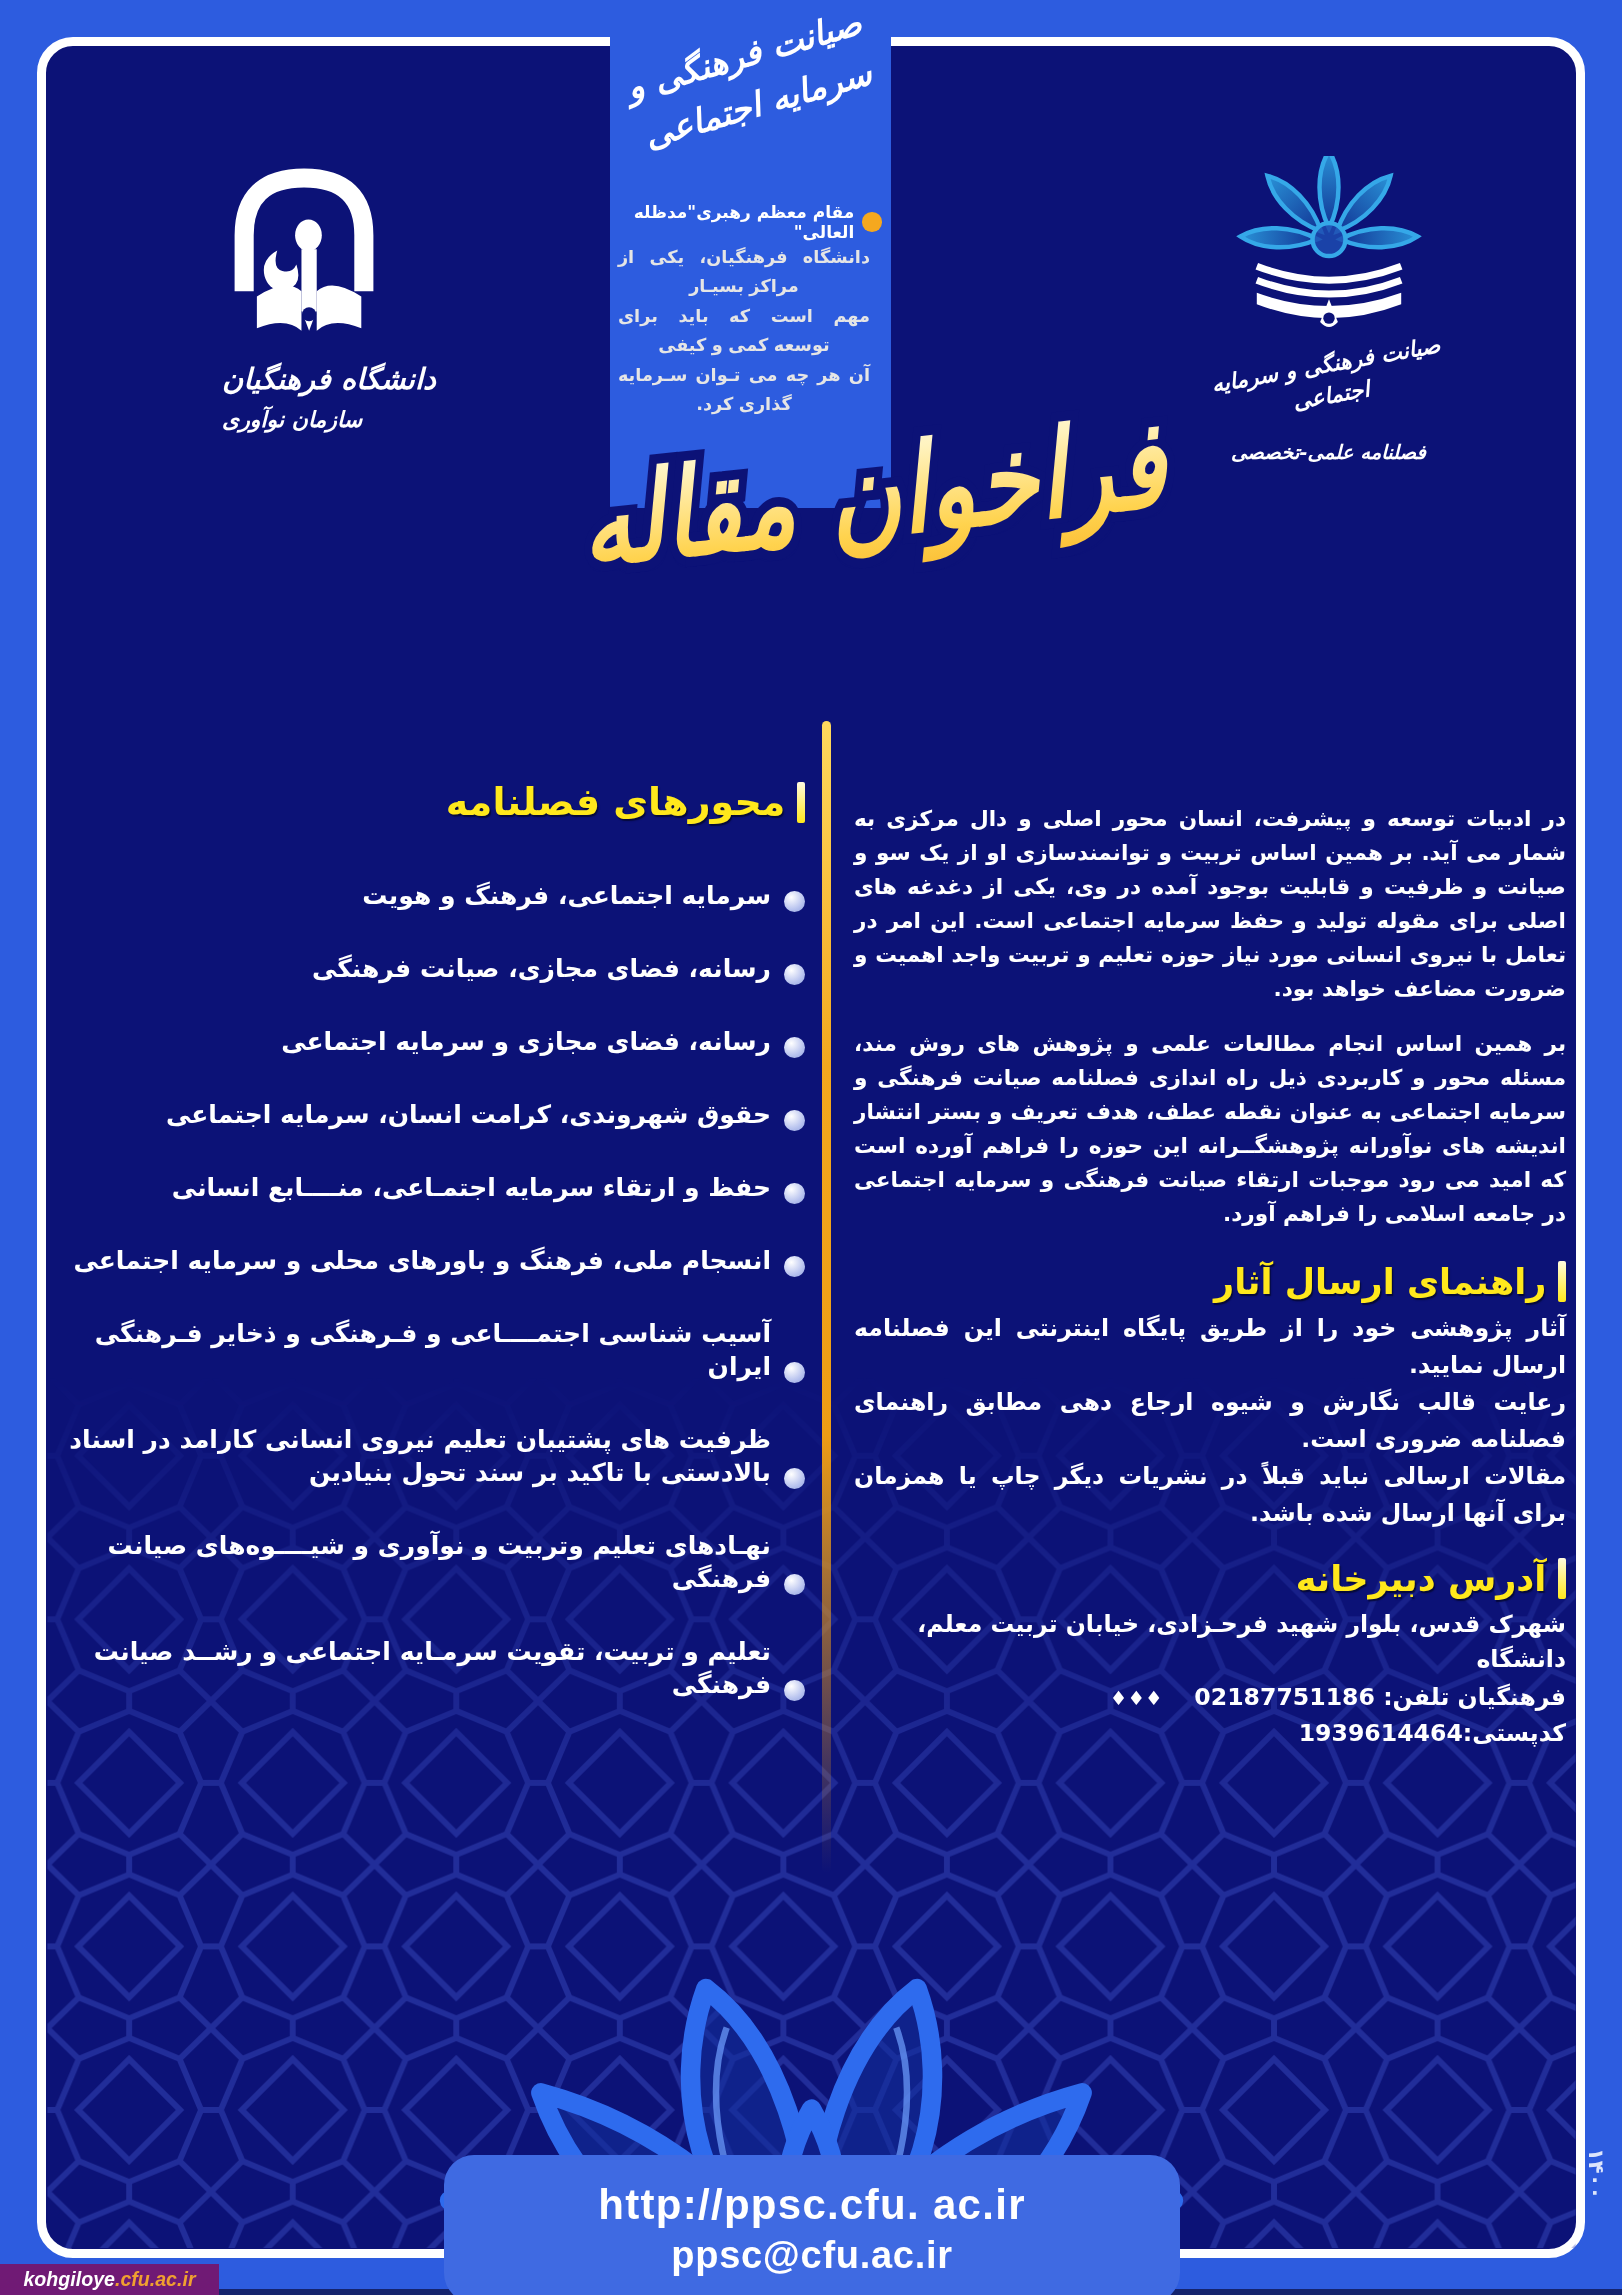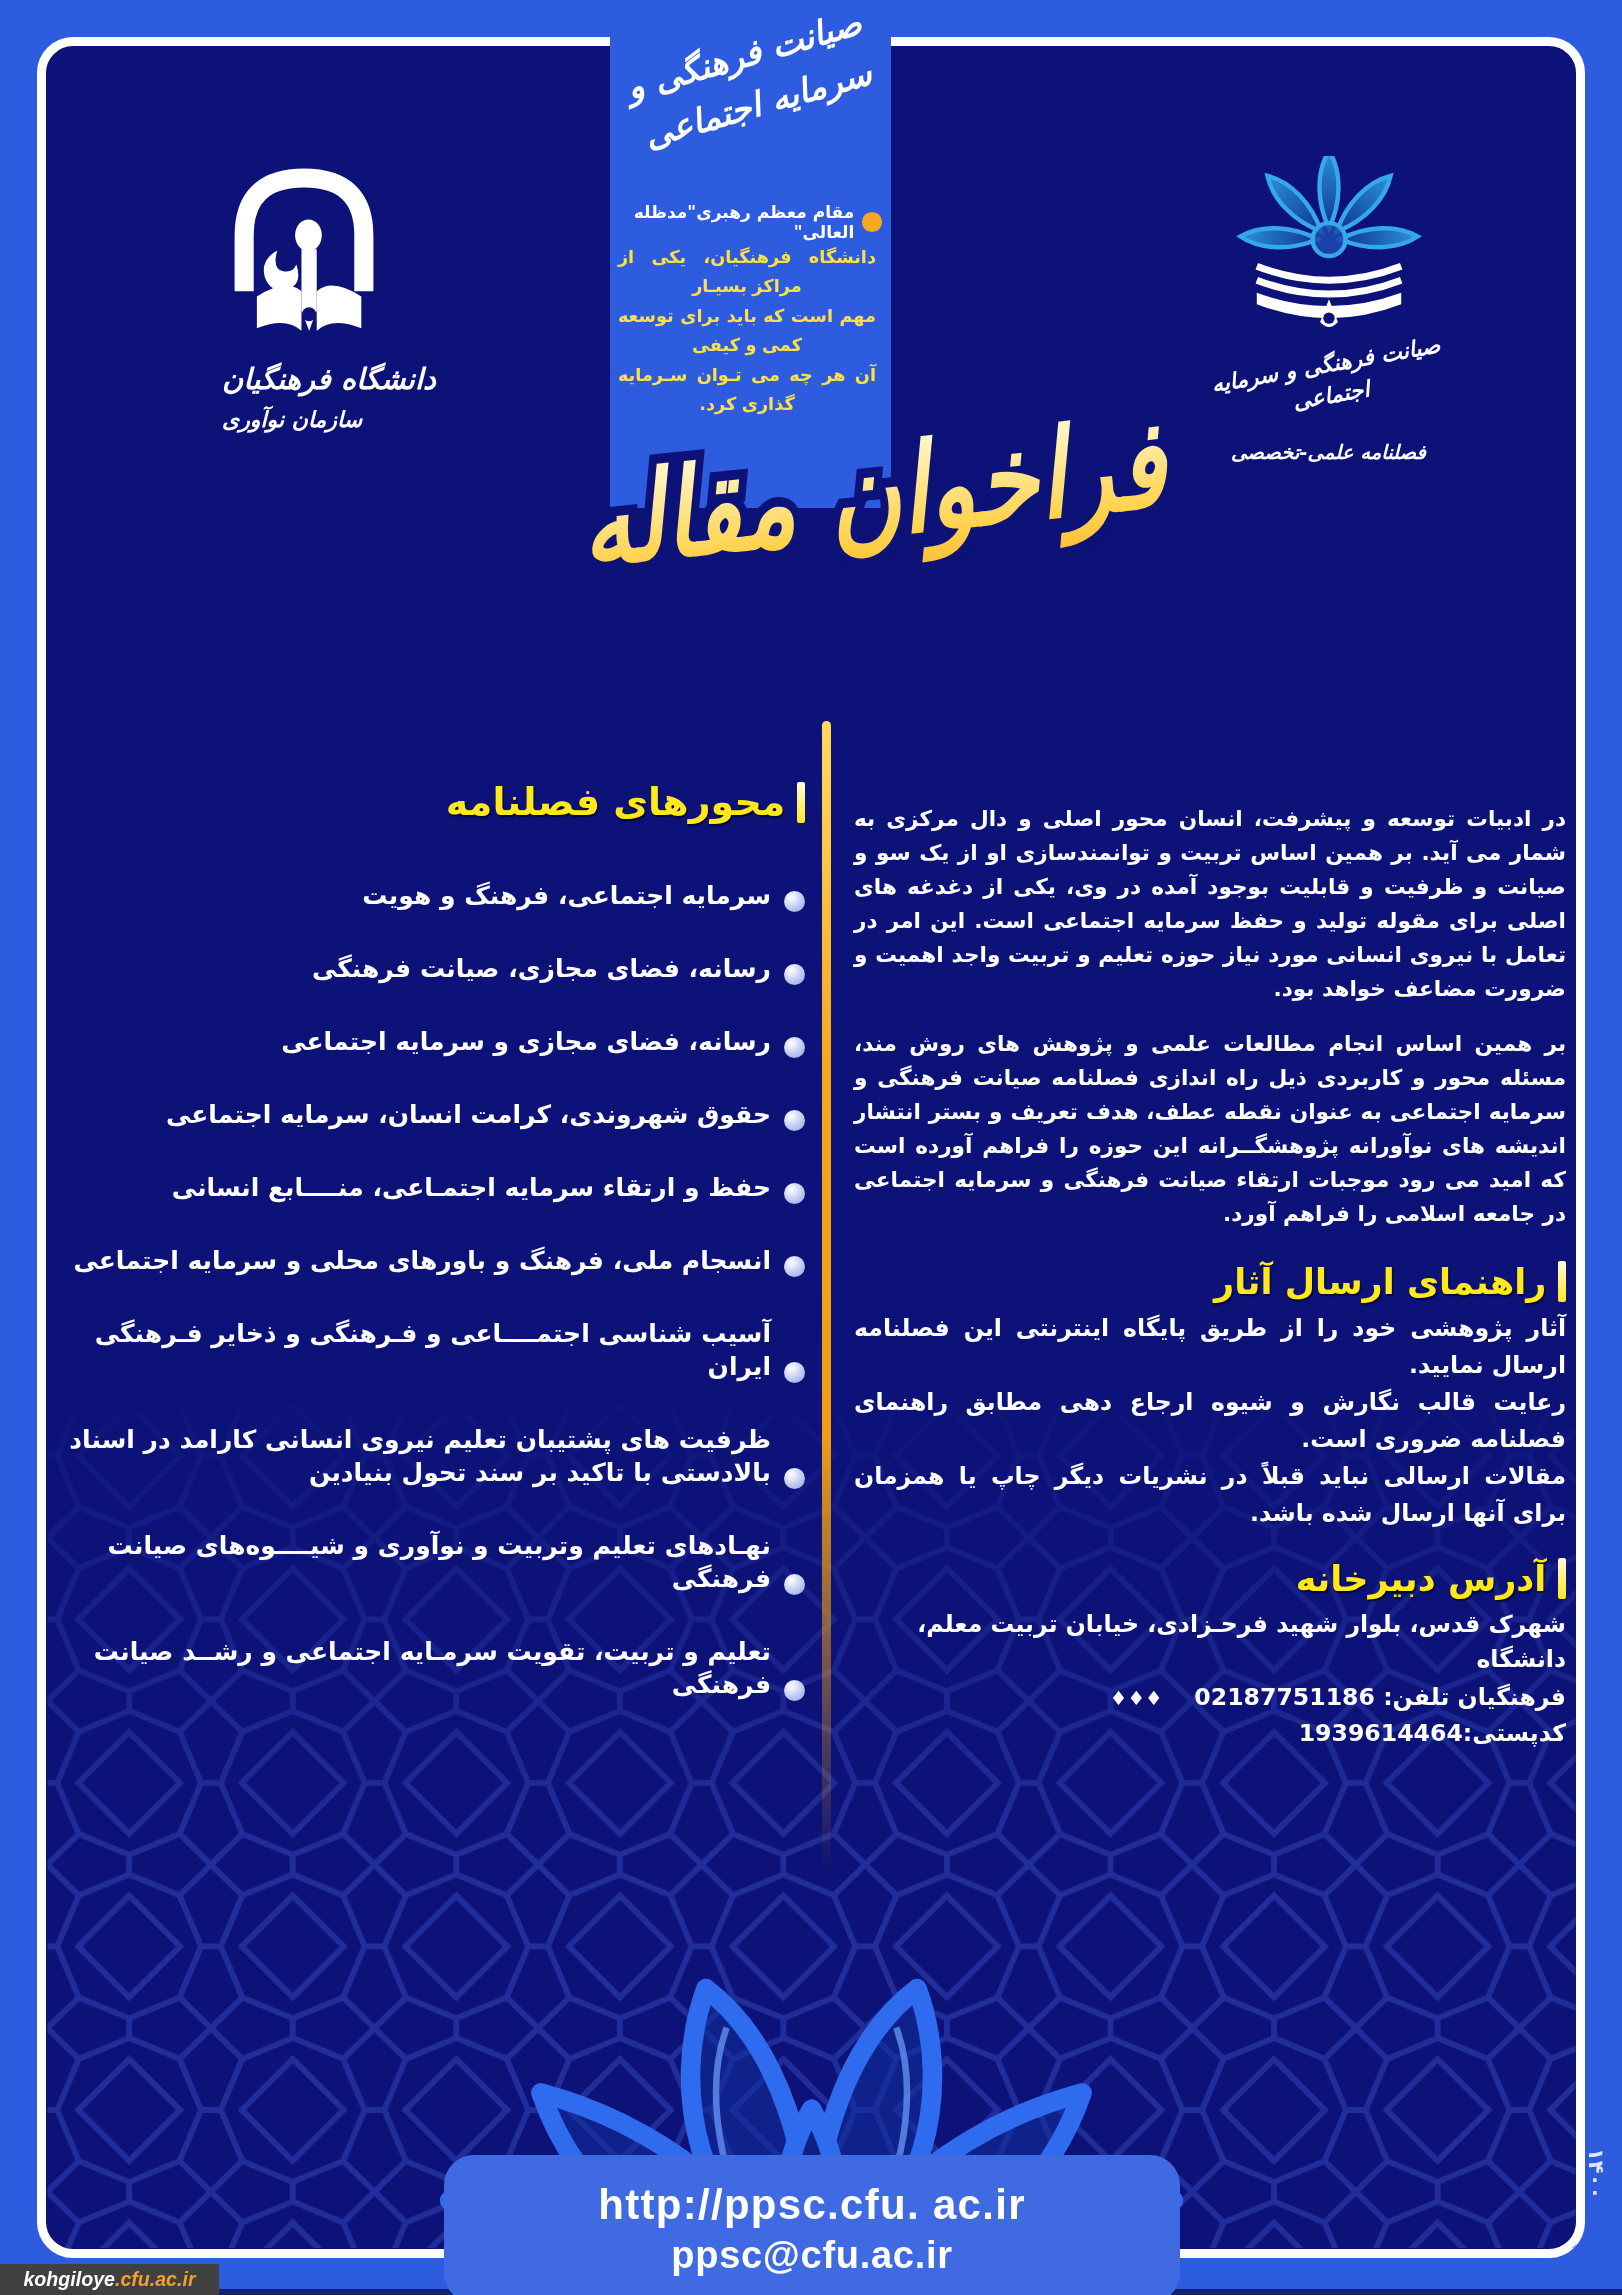--- a/index.html
+++ b/index.html
@@ -23,21 +23,21 @@
      background:linear-gradient(180deg,#ffd95e 0%,#f3a81e 30%,#ee9d14 62%,rgba(238,157,20,0) 100%);}
 
   
   .banner{position:absolute;left:610px;top:0;width:281px;height:508px;background:#2d5cdf;z-index:5;}
   .banner-callig{position:absolute;top:29px;left:3.9px;width:274px;text-align:center;
      transform:rotate(-16deg);color:#fff;font-style:italic;font-weight:bold;
      font-size:34px;line-height:51px;}
   .attrib{position:absolute;top:202px;left:7.9px;right:9.2px;direction:rtl;display:flex;
      align-items:center;gap:7.9px;color:#fff;font-weight:bold;font-size:17px;}
   .attrib .dot{width:19.6px;height:19.6px;border-radius:50%;background:#f5a81f;flex:0 0 auto;}
-  .quote{position:absolute;top:243px;left:7.9px;right:15px;direction:rtl;color:#fde047;
+  .quote{position:absolute;top:243px;left:7.9px;right:21px;direction:rtl;color:#e5e5e5;
      font-weight:bold;font-size:17.7px;line-height:29.4px;text-align:justify;
      text-align-last:center;word-spacing:-0.7px;}
 
   
   .fakhwan{position:absolute;left:550px;top:393px;width:654px;height:281px;z-index:6;
      transform:rotate(-6deg) scaleY(1.24);transform-origin:50% 50%;}
   .fakhwan .layer{position:absolute;inset:0;direction:rtl;text-align:center;
      font-weight:bold;font-style:italic;font-size:98px;line-height:216px;white-space:nowrap;}
   .fakhwan .under{color:#0c1277;-webkit-text-stroke:15.7px #0c1277;
      text-shadow:5.2px 7.9px 0 #0c1277,-5.2px 7.9px 0 #0c1277,0 -5.2px 0 #0c1277;}
@@ -87,21 +87,21 @@
 
   
   .urlbox{position:absolute;left:444px;top:2155px;width:736px;height:148px;background:#3f6ae2;
      border-radius:30px;z-index:8;display:flex;flex-direction:column;align-items:center;
      justify-content:center;gap:5.2px;color:#fff;
      font-family:"Liberation Sans",sans-serif;font-weight:bold;}
   .url{font-size:42px;letter-spacing:1.3px;}
   .email{font-size:38px;letter-spacing:0.7px;}
 
   
-  .stamp{position:absolute;left:0;top:2264px;width:219px;height:31px;background:#404040;z-index:9;
+  .stamp{position:absolute;left:0;top:2264px;width:219px;height:31px;background:#701a75;z-index:9;
      display:flex;align-items:center;justify-content:center;
      font-family:"Liberation Sans",sans-serif;font-weight:bold;font-style:italic;font-size:19.6px;}
   .stamp .site{color:#ffffff;}
   .stamp .dom{color:#f0a030;}
   .bottom-strip{position:absolute;left:0;top:2289px;width:1623px;height:6.5px;background:#15246e;z-index:7;}
   .side-mark{position:absolute;left:1584px;top:2148px;z-index:9;color:#f0f4ff;
      writing-mode:vertical-rl;font-size:21px;font-weight:bold;opacity:.9;}
 </style>
 </head>
 <body>

